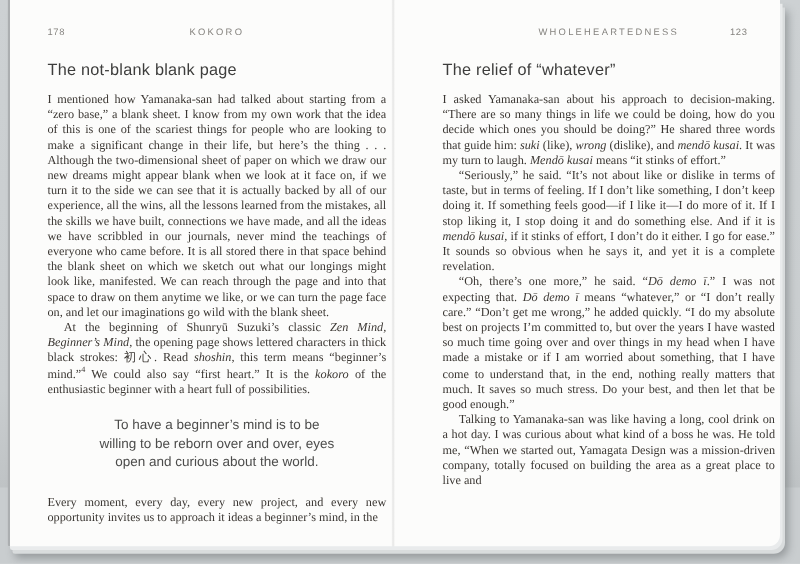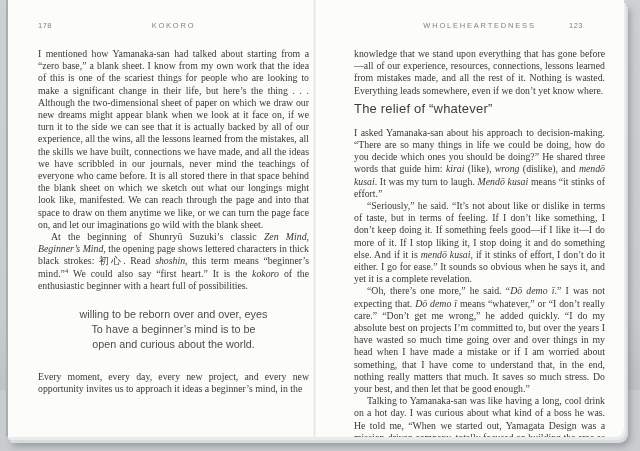--- a/index.html
+++ b/index.html
@@ -36,21 +36,21 @@
     background: linear-gradient(90deg, rgba(0,0,0,0) 0%, rgba(90,90,90,0.14) 50%, rgba(0,0,0,0) 100%);
     pointer-events: none;
   }
   .page {
     box-sizing: border-box;
     width: 308px; height: 100%;
     padding-top: 21px;
     overflow: hidden;
   }
   .page.left  { padding-left: 30px; padding-right: 7px; }
-  .page.right { padding-left: 38px; padding-right: 19px; }
+  .page.right { padding-left: 38px; padding-right: 4px; }
 
   .pagehead {
     position: relative;
     height: 11px;
     font-family: "Liberation Sans", sans-serif;
     font-size: 7.5px;
     letter-spacing: 1.8px;
     color: #84827e;
     margin-bottom: 16px;
   }
@@ -99,38 +99,38 @@
 <body>
 
 <div class="photo">
   <div class="spread">
 
     <div class="page left">
       <div class="pagehead">
         <div class="folio fleft">178</div>
         <div class="running">KOKORO</div>
       </div>
+      <h2 class="section">The not-blank blank page</h2>
       <p class="body">I mentioned how Yamanaka-san had talked about starting from a “zero base,” a blank sheet. I know from my own work that the idea of this is one of the scariest things for people who are looking to make a significant change in their life, but here’s the thing . . . Although the two-dimensional sheet of paper on which we draw our new dreams might appear blank when we look at it face on, if we turn it to the side we can see that it is actually backed by all of our experience, all the wins, all the lessons learned from the mistakes, all the skills we have built, connections we have made, and all the ideas we have scribbled in our journals, never mind the teachings of everyone who came before. It is all stored there in that space behind the blank sheet on which we sketch out what our longings might look like, manifested. We can reach through the page and into that space to draw on them anytime we like, or we can turn the page face on, and let our imaginations go wild with the blank sheet.</p>
       <p class="body indent">At the beginning of Shunryū Suzuki’s classic <i>Zen Mind, Beginner’s Mind</i>, the opening page shows lettered characters in thick black strokes: 初心. Read <i>shoshin</i>, this term means “beginner’s mind.”<sup>4</sup> We could also say “first heart.” It is the <i>kokoro</i> of the enthusiastic beginner with a heart full of possibilities.</p>
       <div class="pullquote">
+        <div>To have a beginner’s mind is to be</div>
         <div>willing to be reborn over and over, eyes</div>
-        <div>To have a beginner’s mind is to be</div>
         <div>open and curious about the world.</div>
       </div>
       <p class="body">Every moment, every day, every new project, and every new opportunity invites us to approach it ideas a beginner’s mind, in the</p>
     </div>
 
     <div class="page right">
       <div class="pagehead">
         <div class="running">WHOLEHEARTEDNESS</div>
         <div class="folio fright">123</div>
       </div>
-      <p class="body">knowledge that we stand upon everything that has gone before—all of our experience, resources, connections, lessons learned from mistakes made, and all the rest of it. Nothing is wasted. Everything leads somewhere, even if we don’t yet know where.</p>
       <h2 class="section second">The relief of “whatever”</h2>
-      <p class="body">I asked Yamanaka-san about his approach to decision-making. “There are so many things in life we could be doing, how do you decide which ones you should be doing?” He shared three words that guide him: <i>kirai</i> (like), <i>wrong</i> (dislike), and <i>mendō kusai</i>. It was my turn to laugh. <i>Mendō kusai</i> means “it stinks of effort.”</p>
+      <p class="body">I asked Yamanaka-san about his approach to decision-making. “There are so many things in life we could be doing, how do you decide which ones you should be doing?” He shared three words that guide him: <i>suki</i> (like), <i>wrong</i> (dislike), and <i>mendō kusai</i>. It was my turn to laugh. <i>Mendō kusai</i> means “it stinks of effort.”</p>
       <p class="body indent">“Seriously,” he said. “It’s not about like or dislike in terms of taste, but in terms of feeling. If I don’t like something, I don’t keep doing it. If something feels good—if I like it—I do more of it. If I stop liking it, I stop doing it and do something else. And if it is <i>mendō kusai</i>, if it stinks of effort, I don’t do it either. I go for ease.” It sounds so obvious when he says it, and yet it is a complete revelation.</p>
       <p class="body indent">“Oh, there’s one more,” he said. “<i>Dō demo ī</i>.” I was not expecting that. <i>Dō demo ī</i> means “whatever,” or “I don’t really care.” “Don’t get me wrong,” he added quickly. “I do my absolute best on projects I’m committed to, but over the years I have wasted so much time going over and over things in my head when I have made a mistake or if I am worried about something, that I have come to understand that, in the end, nothing really matters that much. It saves so much stress. Do your best, and then let that be good enough.”</p>
       <p class="body indent">Talking to Yamanaka-san was like having a long, cool drink on a hot day. I was curious about what kind of a boss he was. He told me, “When we started out, Yamagata Design was a mission-driven company, totally focused on building the area as a great place to live and</p>
     </div>
 
     <div class="gutter"></div>
   </div>
 </div>
 
 </body></html>

